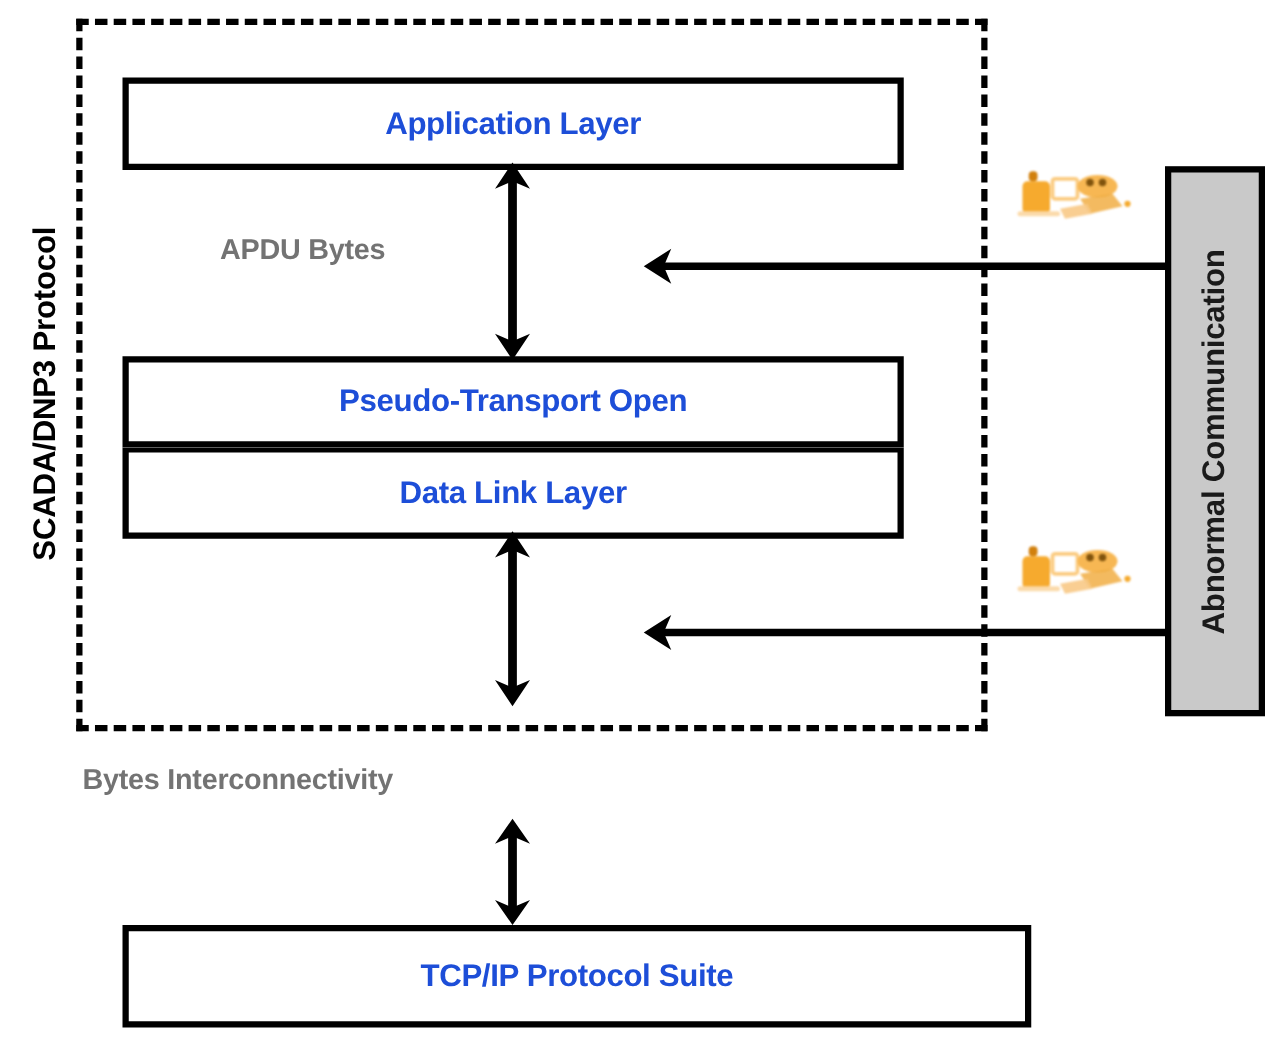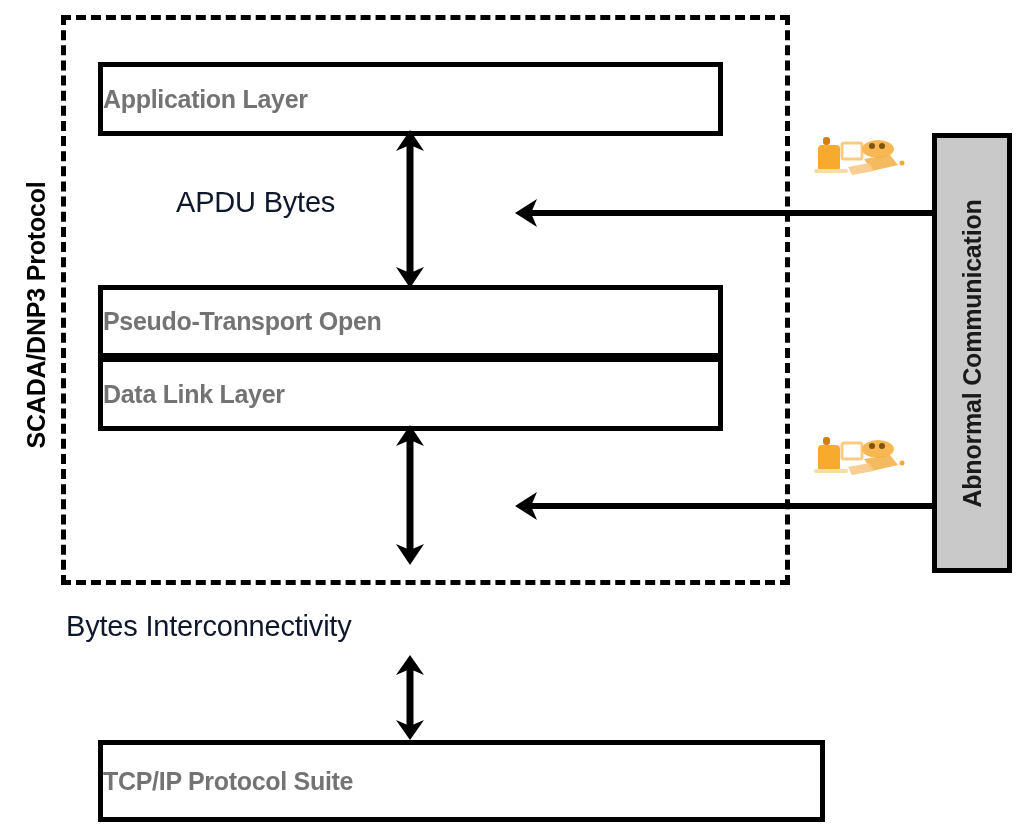--- a/index.html
+++ b/index.html
@@ -49,24 +49,24 @@
     white-space: nowrap;
   }
 
   
   .layer-box {
     box-sizing: border-box;
     border: 5px solid #000000;
     background: #ffffff;
     display: flex;
     align-items: center;
-    justify-content: flex-start;
+    justify-content: center;
     font-size: 25px;
     font-weight: bold;
-    color: #737373;
+    color: #1d4ed8;
     letter-spacing: -0.3px;
   }
   #application-layer {
     left: 98px;
     top: 62px;
     width: 625px;
     height: 74px;
   }
   #pseudo-transport-layer {
     left: 98px;
@@ -83,23 +83,23 @@
   }
   #tcpip-suite {
     left: 98px;
     top: 740px;
     width: 727px;
     height: 82px;
   }
 
   
   .plain-label {
-    font-size: 29px;
-    font-weight: normal;
-    color: #0f172a;
+    font-size: 23px;
+    font-weight: bold;
+    color: #737373;
     white-space: nowrap;
     letter-spacing: -0.2px;
   }
   #apdu-label { left: 176px; top: 186px; }
   #open-interconnectivity-label { left: 66px; top: 610px; }
 
   
   .arrow-svg { position: absolute; overflow: visible; }
   #arrow-app-transport { left: 385px; top: 130px; }
   #arrow-datalink-boundary { left: 385px; top: 425px; }

